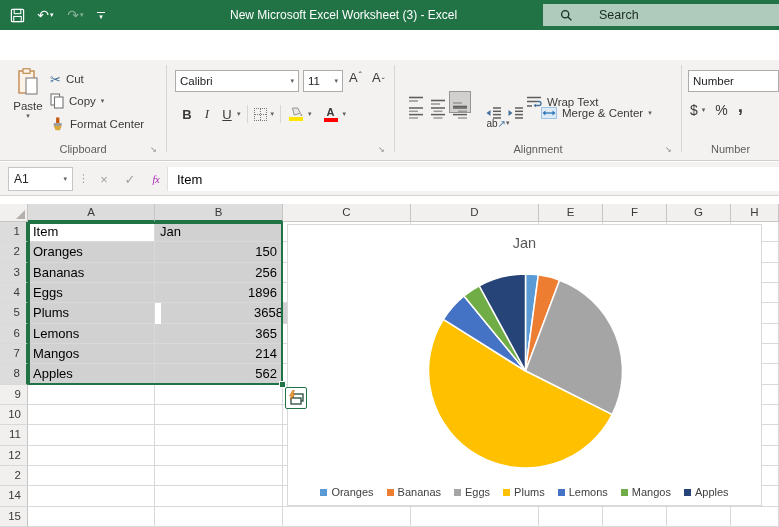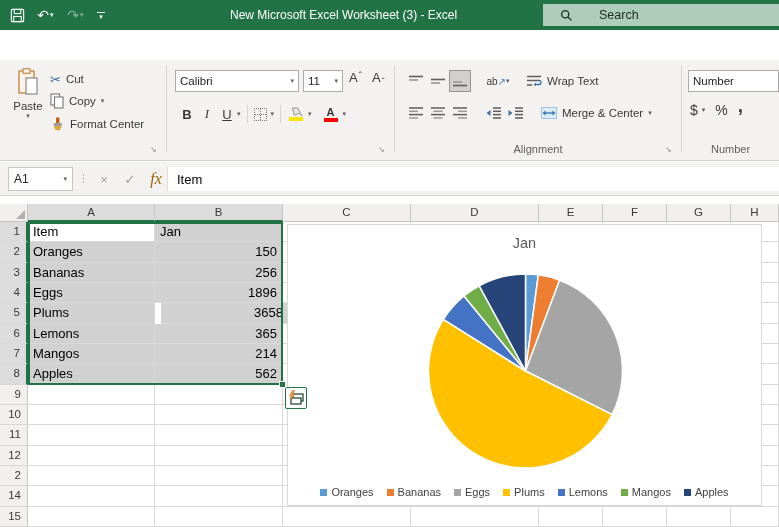--- a/index.html
+++ b/index.html
@@ -64,21 +64,21 @@
   #num-fmt { position:absolute; left:6px; top:10px; width:91px; }
   #num-row2 { position:absolute; left:8px; top:42px; display:flex; align-items:center; gap:4px; font-size:14px; color:#3B3A39; }
   .comma-ic { font-size:19px; font-weight:700; line-height:10px; margin-top:-8px; }
 
   
   #formulabar { position:absolute; left:0; top:162px; width:779px; height:34px; background:#F3F2F1; border-bottom:1px solid #D6D4D2; }
   #namebox { position:absolute; left:8px; top:5px; width:65px; height:24px; background:#fff; border:1px solid #C8C6C4; font-size:12px; color:#252423; display:flex; align-items:center; padding:0 5px; justify-content:space-between; }
   #fb-dots { position:absolute; left:78px; top:10px; color:#A19F9D; font-size:11px; }
   #fx-cluster { position:absolute; left:92px; top:5px; height:24px; display:flex; align-items:center; gap:2px; }
   .fxb { width:24px; text-align:center; color:#A19F9D; font-size:13px; }
-  .fxb.fx { color:#a16207; font-style:italic; font-family:"Liberation Serif", serif; font-size:16px; }
+  .fxb.fx { color:#a21caf; font-style:italic; font-family:"Liberation Serif", serif; font-size:10px; }
   #formula-input { position:absolute; left:167px; top:5px; right:0; height:24px; background:#fff; border-left:1px solid #E1DFDD; font-size:13px; color:#000; display:flex; align-items:center; padding-left:9px; }
 
   
   #sheet { position:absolute; left:0; top:204px; width:779px; height:323px; background:#fff; }
   .hcell { position:absolute; background:#F1F0EF; border-right:1px solid #C8C6C4; border-bottom:1px solid #C8C6C4; font-size:11.5px; color:#3B3A39; text-align:center; line-height:17px; }
   .hcell.selh { background:#DCDCDC; border-bottom:2px solid #217346; }
   .rhead { position:absolute; background:#F1F0EF; border-right:1px solid #C8C6C4; border-bottom:1px solid #D9D9D9; font-size:11.5px; color:#3B3A39; text-align:right; padding-right:6px; }
   .rhead.selh { background:#DCDCDC; border-right:2px solid #217346; }
   .cell { position:absolute; border-right:1px solid #D9D9D9; border-bottom:1px solid #D9D9D9; font-size:13px; color:#000; padding:0 5px; white-space:nowrap; overflow:hidden; display:flex; align-items:center; }
   .cell.num { justify-content:flex-end; }
@@ -158,20 +158,21 @@
         <span class="chev">▾</span>
       </div>
       <div class="clip-row" style="top:53px;">
         <svg width="15" height="15" viewBox="0 0 16 16">
             <rect x="6.5" y="0.5" width="3.5" height="6" fill="#C55A11"></rect>
             <rect x="4" y="6.5" width="8.5" height="3" fill="#9B9997"></rect>
             <polygon points="4,9.5 12.5,9.5 10.5,14 6,14" fill="#D9A93C"></polygon>
           </svg>
         <span>Format Center</span>
       </div>
+      <div class="grp-label">Clipboard</div>
       <span class="launcher">↘</span>
     </div>
 
     <div class="rsep" style="left:166px;"></div>
 
     <div id="g-font">
       <div class="combo" id="font-name">
         <span>Calibri</span>
           <span class="chev">▾</span>
       </div>
@@ -222,21 +223,21 @@
               <line x1="0" y1="4.5" x2="14" y2="4.5" stroke="#605E5C" stroke-width="1.6"></line>
               <line x1="0" y1="8" x2="9" y2="8" stroke="#9A9896" stroke-width="1.6"></line>
             </svg>
           </span>
         <span class="al-ic sel">
             <svg width="15" height="12" viewBox="0 0 15 12">
               <line x1="0" y1="7" x2="9" y2="7" stroke="#9A9896" stroke-width="1.6"></line>
               <line x1="0" y1="10.5" x2="14" y2="10.5" stroke="#605E5C" stroke-width="1.6"></line>
             </svg>
           </span>
-        <span class="al-ic" style="margin-left:12px; width:30px;">
+        <span class="al-ic" style="margin-left:12px; width:30px;margin-top:42px;">
             <span style="font-size:10px;">ab</span>
             <span style="font-size:10px; color:#41719C;">↗</span>
             <span class="chev">▾</span>
           </span>
         <span class="rbtn" style="margin-left:14px;">
           <svg width="15" height="12" viewBox="0 0 15 12">
               <line x1="0" y1="1.5" x2="14" y2="1.5" stroke="#605E5C" stroke-width="1.5"></line>
               <line x1="0" y1="5.5" x2="10" y2="5.5" stroke="#605E5C" stroke-width="1.5"></line>
               <path d="M10 5.5 h2 a2 2 0 0 1 0 4 h-3" fill="none" stroke="#41719C" stroke-width="1.3"></path>
               <polygon points="9,7.7 9,11.3 6.5,9.5" fill="#41719C"></polygon>

